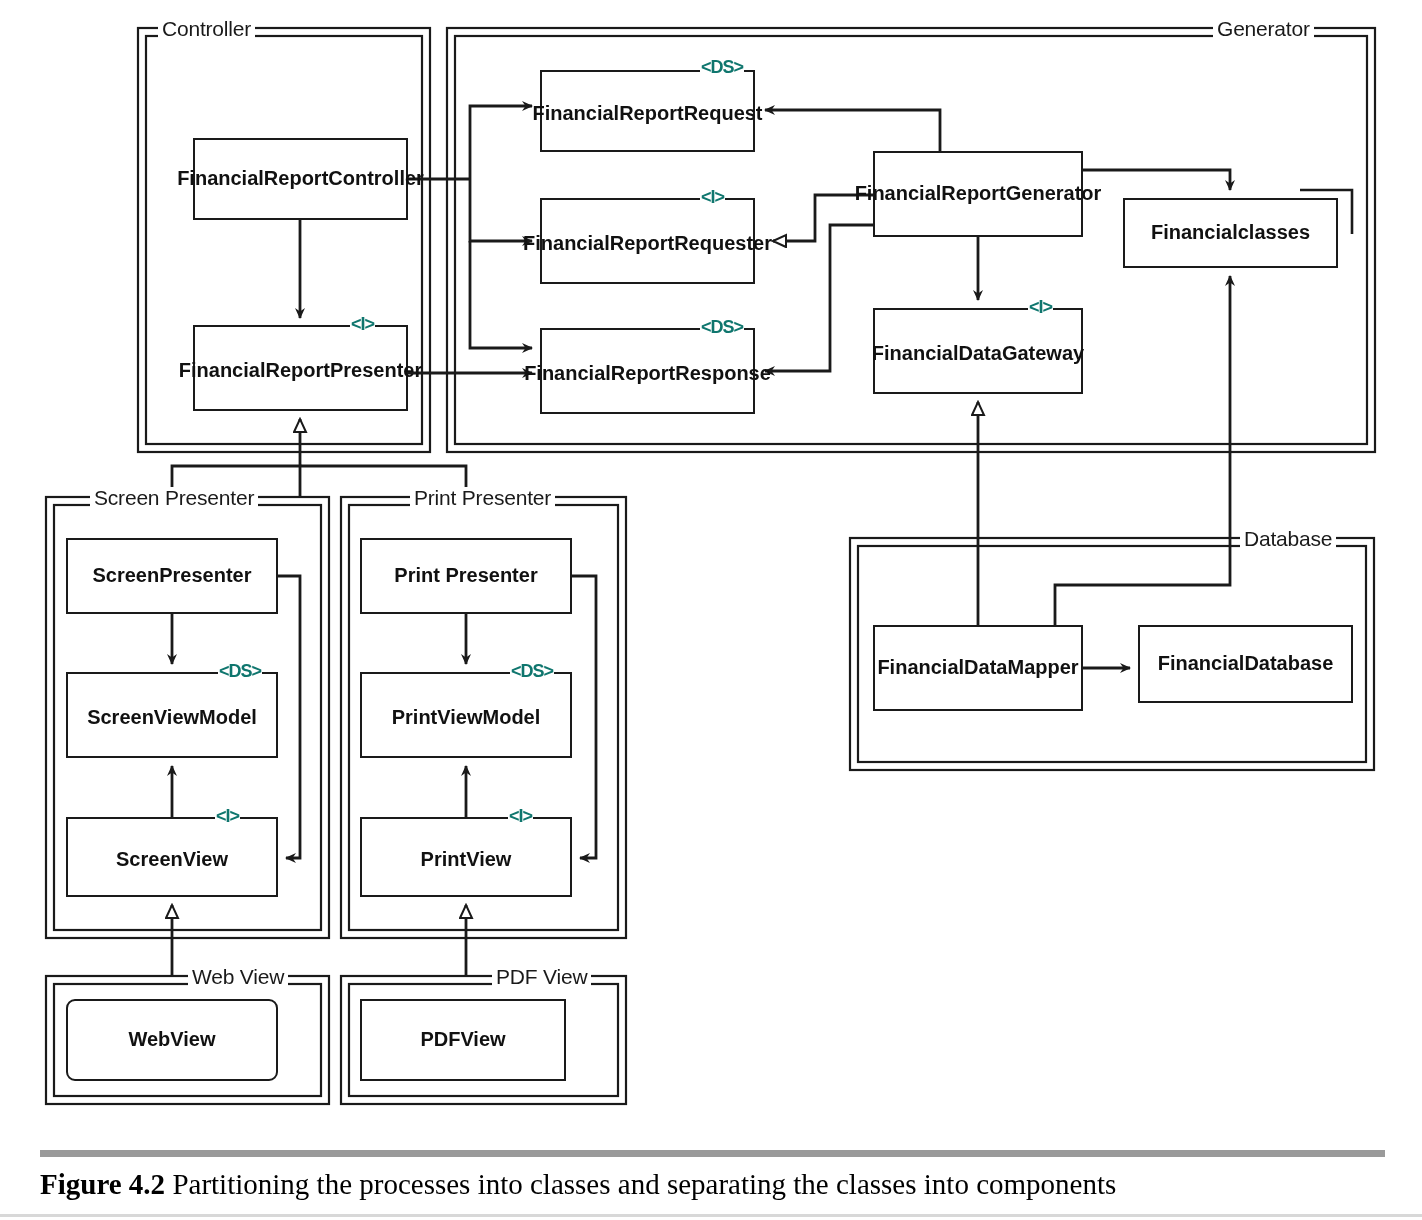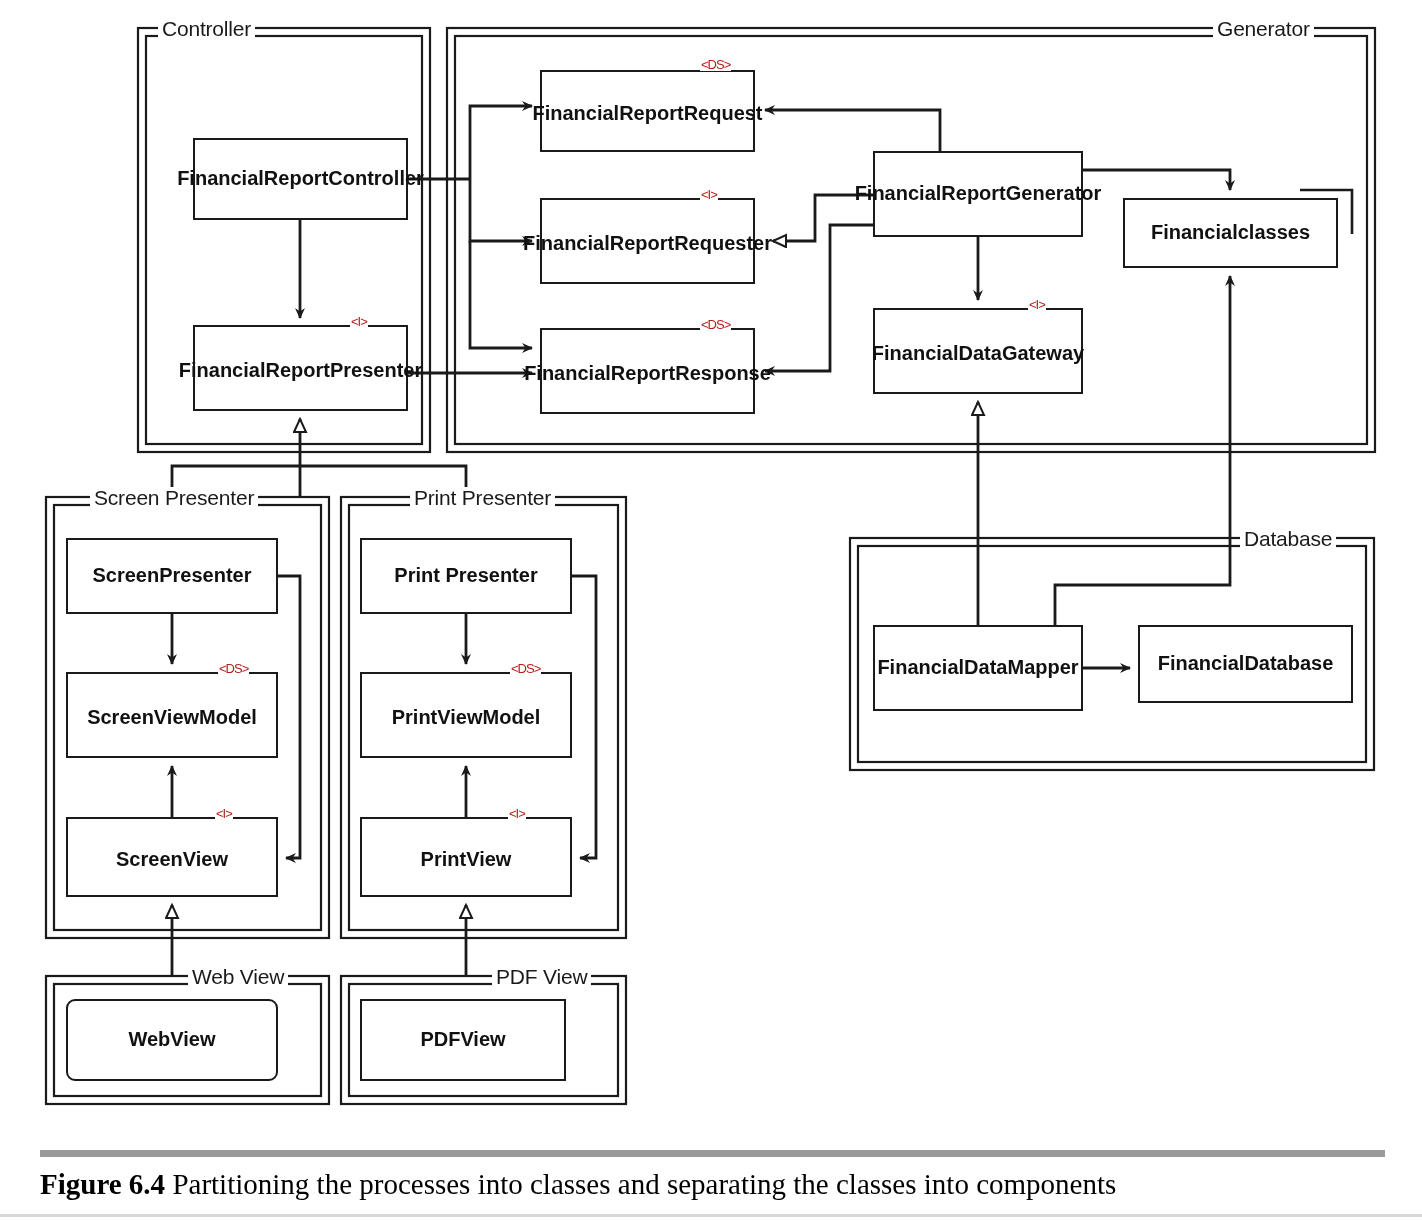--- a/index.html
+++ b/index.html
@@ -37,23 +37,23 @@
     font-size:20px;
     color:#111111;
     line-height:1.16;
     text-align:center;
   }
   .cls span{display:block;}
 
   
   .stereo{
     position:absolute;
-    font-size:13px;
-    font-weight:normal;
-    color:#b91c1c;
+    font-size:18px;
+    font-weight:bold;
+    color:#0f766e;
     background:#ffffff;
     line-height:1;
     padding:0 1px;
     letter-spacing:-1px;
     white-space:nowrap;
   }
 
   
   #caption-area{
     position:absolute;left:0;top:1140px;width:1422px;height:80px;
@@ -285,17 +285,17 @@
     <span>Mapper</span>
   </div>
 
   <div class="cls" style="left:1138px;top:625px;width:215px;height:78px;">
     <span>Financial</span>
     <span>Database</span>
   </div>
 
   <div id="caption-area">
     <div id="caption-rule"></div>
-    <div id="caption-text"><b>Figure 6.4</b> <span>Partitioning the processes into classes and separating the classes into components</span></div>
+    <div id="caption-text"><b>Figure 4.2</b> <span>Partitioning the processes into classes and separating the classes into components</span></div>
     <div id="caption-bottom-rule"></div>
   </div>
 
 </div>
 
 </body></html>

